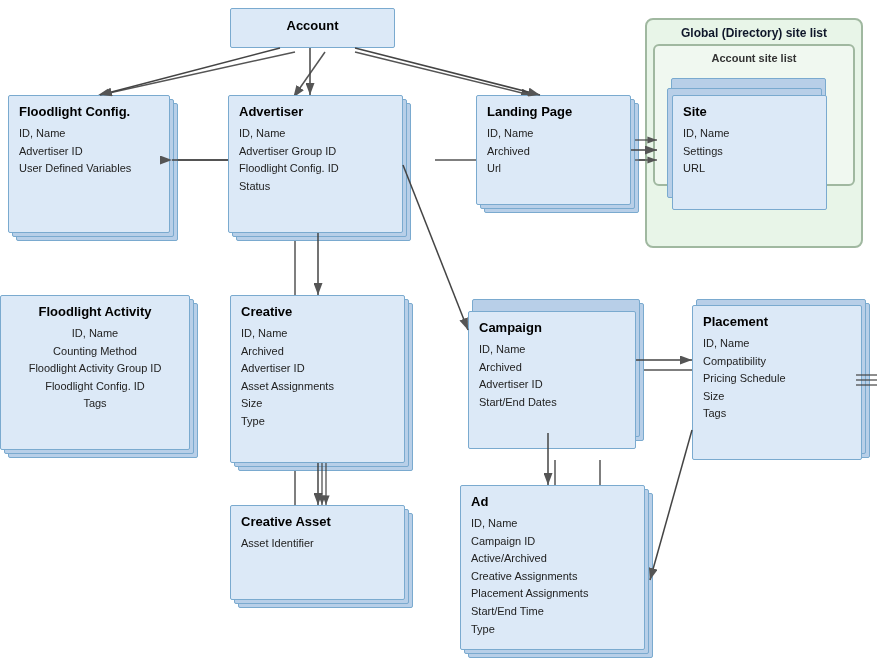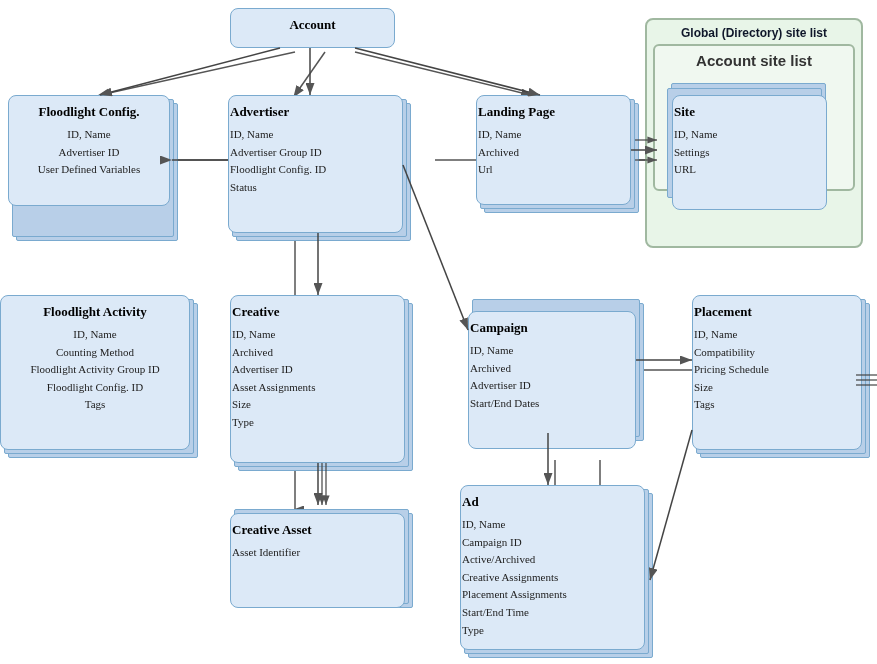--- a/index.html
+++ b/index.html
@@ -17,23 +17,22 @@
       position: relative;
       width: 877px;
       height: 664px;
     }
 
     
     .card {
       position: absolute;
       background: #dce9f7;
       border: 1px solid #7aaacf;
-      border-radius: 8px;
-      padding: 8px 1px;
-      font-family: Liberation Serif, serif;
+      border-radius: 2px;
+      padding: 8px 10px;
     }
     .card-shadow {
       position: absolute;
       background: #b8cfe8;
       border: 1px solid #7aaacf;
       border-radius: 2px;
     }
     .card-title {
       font-weight: bold;
       font-size: 13px;
@@ -61,21 +60,21 @@
       color: #0f172a;
     }
     .account-container {
       border: 2px solid #a0b8a0;
       border-radius: 6px;
       background: #f0f8f0;
       padding: 6px;
       margin-top: 2px;
     }
     .account-title {
-      font-size: 15px;
+      font-size: 11px;
       font-weight: bold;
       text-align: center;
       margin-bottom: 4px;
       color: #333;
     }
 
     
     .arrows-svg {
       position: absolute;
       top: 0;
@@ -147,21 +146,21 @@
           <div>Settings</div>
           <div>URL</div>
         </div>
       </div>
     </div>
   </div>
 
   <div class="card-shadow" style="left:16px; top:103px; width:162px; height:138px;"></div>
   <div class="card-shadow" style="left:12px; top:99px; width:162px; height:138px;"></div>
 
-  <div class="card" style="left:8px; top:95px; width:162px; height:111px;text-align:center;">
+  <div class="card" style="left:8px; top:95px; width:162px; height:138px;">
     <div class="card-title">Floodlight Config.</div>
     <div class="card-fields">
       <div>ID, Name</div>
       <div>Advertiser ID</div>
       <div>User Defined Variables</div>
     </div>
   </div>
 
   <div class="card-shadow" style="left:236px; top:103px; width:175px; height:138px;"></div>
   <div class="card-shadow" style="left:232px; top:99px; width:175px; height:138px;"></div>
@@ -226,35 +225,35 @@
       <div>ID, Name</div>
       <div>Archived</div>
       <div>Advertiser ID</div>
       <div>Start/End Dates</div>
     </div>
   </div>
 
   <div class="card-shadow" style="left:700px; top:303px; width:170px; height:155px;"></div>
   <div class="card-shadow" style="left:696px; top:299px; width:170px; height:155px;"></div>
 
-  <div class="card" style="left:692px; top:295px; width:170px; height:155px;">
+  <div class="card" style="left:692px; top:305px; width:170px; height:155px;">
     <div class="card-title">Placement</div>
     <div class="card-fields">
       <div>ID, Name</div>
       <div>Compatibility</div>
       <div>Pricing Schedule</div>
       <div>Size</div>
       <div>Tags</div>
     </div>
   </div>
 
   <div class="card-shadow" style="left:238px; top:513px; width:175px; height:95px;"></div>
   <div class="card-shadow" style="left:234px; top:509px; width:175px; height:95px;"></div>
 
-  <div class="card" style="left:230px; top:505px; width:175px; height:95px;margin-top:8px;">
+  <div class="card" style="left:230px; top:505px; width:175px; height:95px;">
     <div class="card-title">Creative Asset</div>
     <div class="card-fields">
       <div>Asset Identifier</div>
     </div>
   </div>
 
   <div class="card-shadow" style="left:468px; top:493px; width:185px; height:165px;"></div>
   <div class="card-shadow" style="left:464px; top:489px; width:185px; height:165px;"></div>
 
   <div class="card" style="left:460px; top:485px; width:185px; height:165px;">

